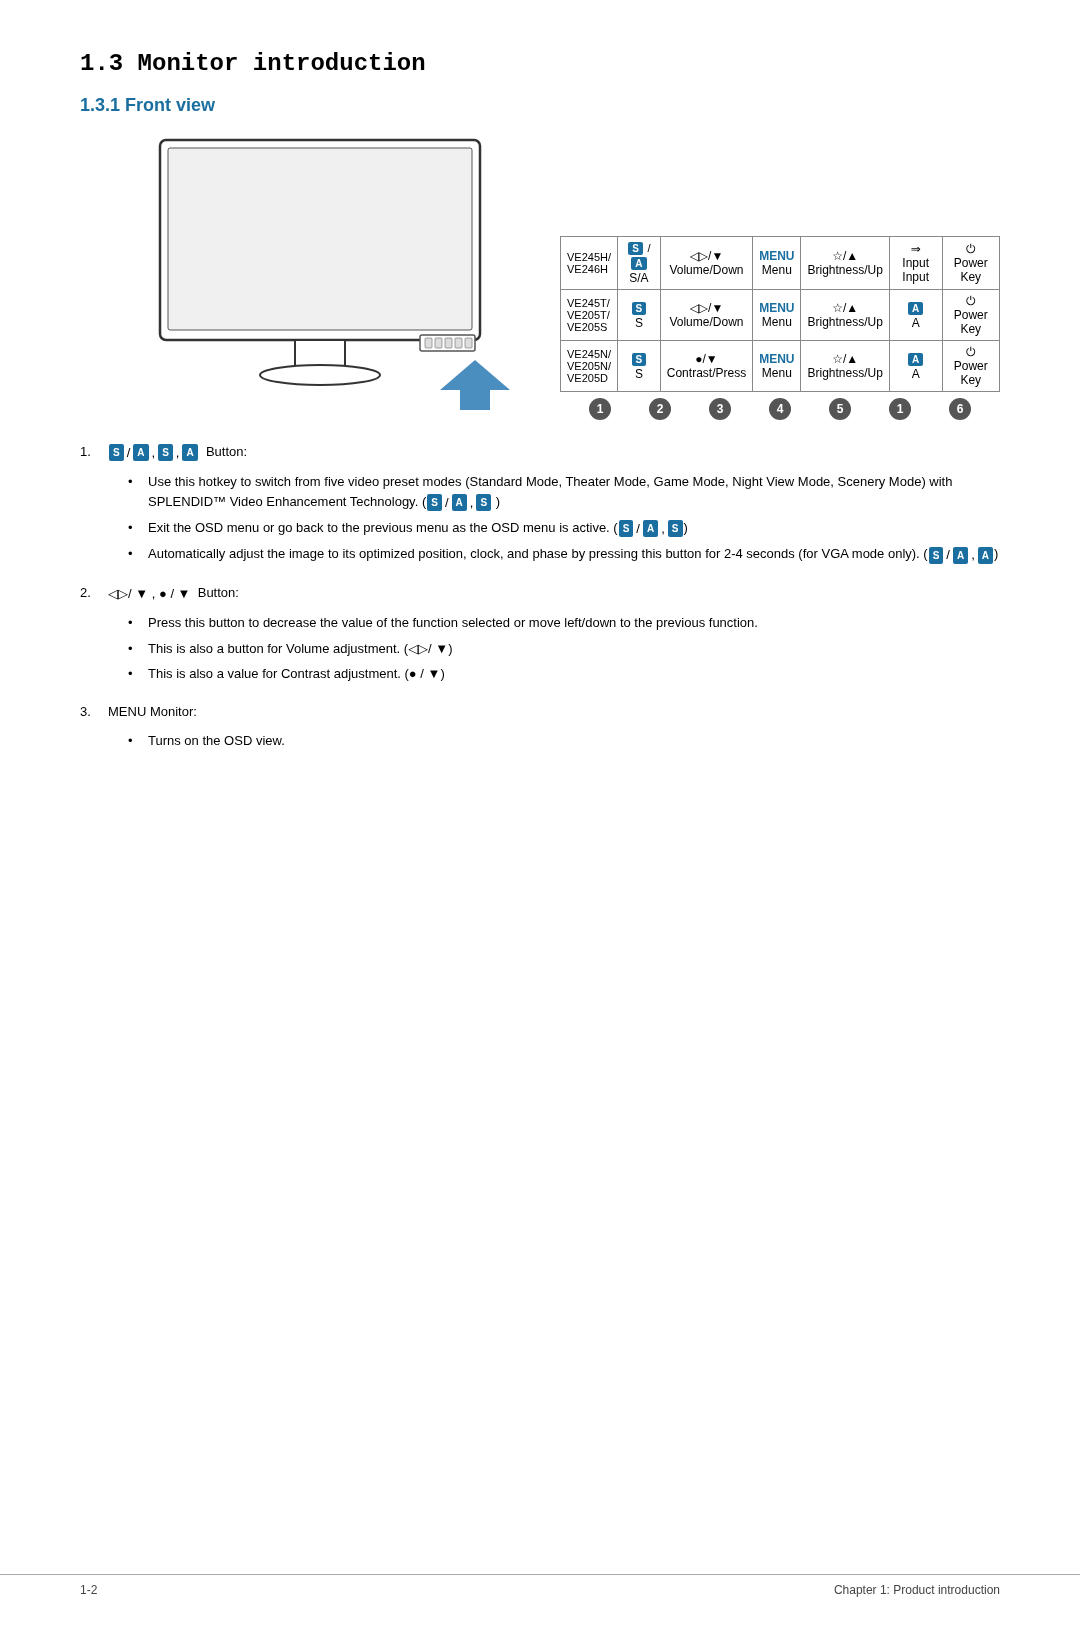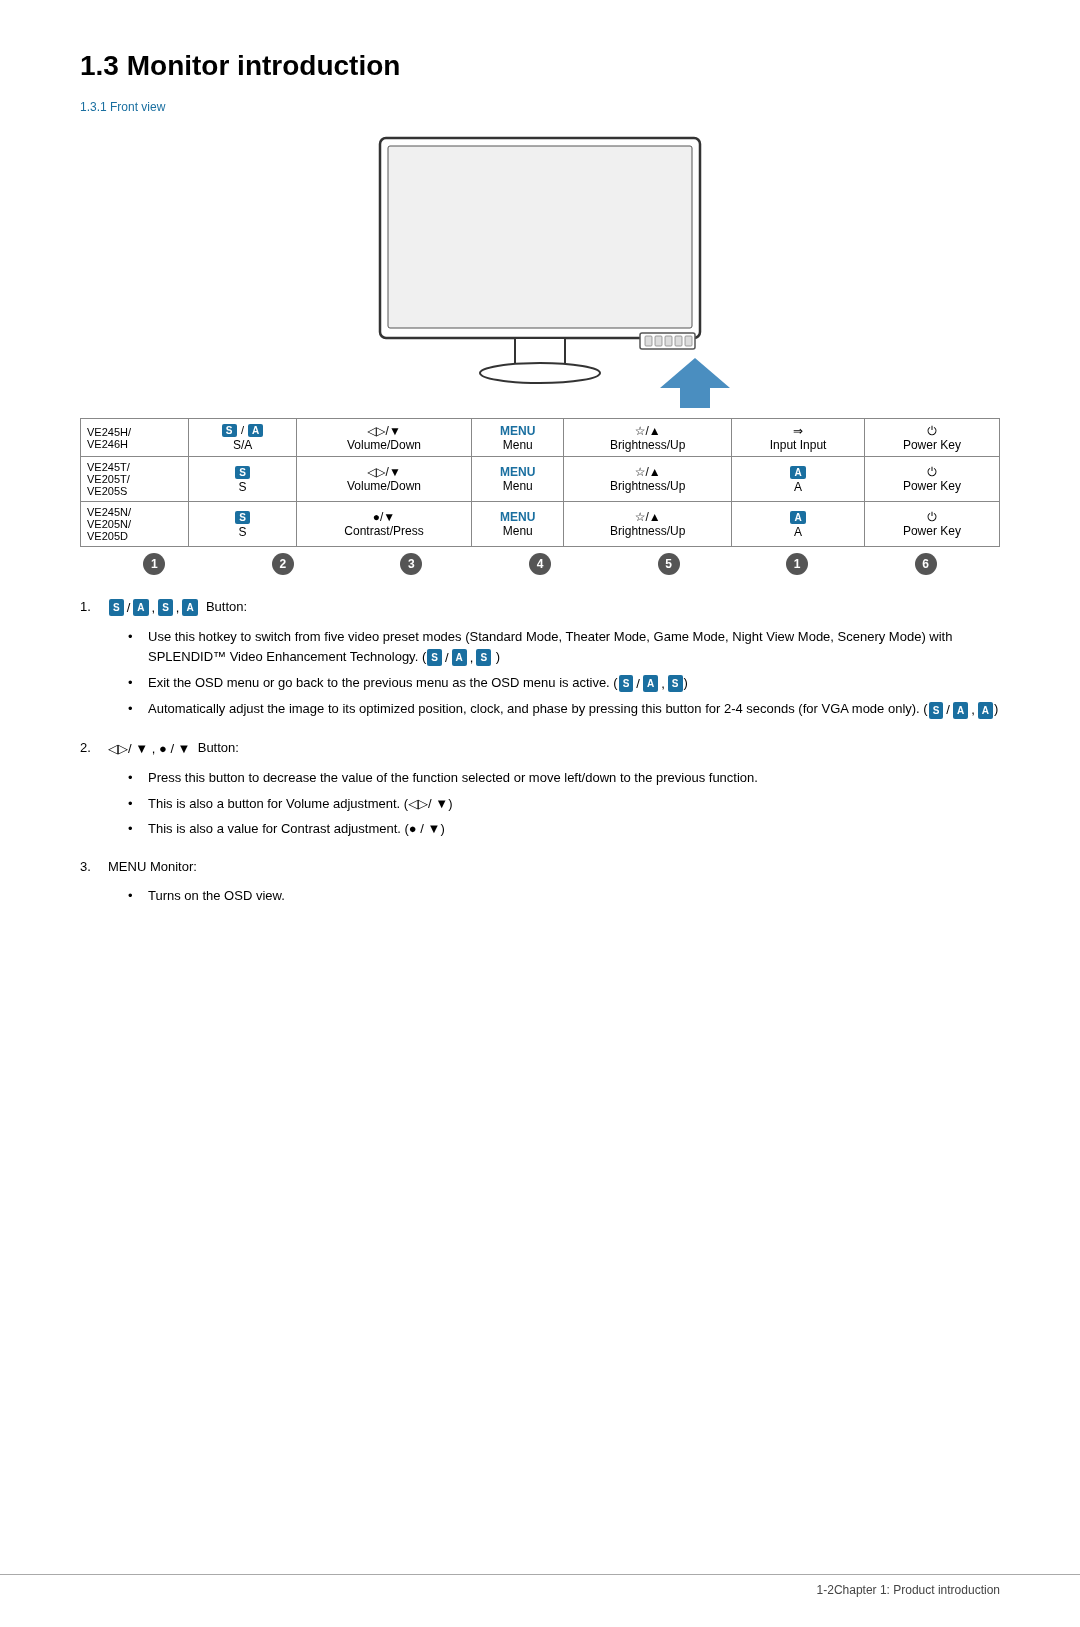--- a/index.html
+++ b/index.html
@@ -7,35 +7,36 @@
       font-family: Arial, sans-serif;
       font-size: 13px;
       background: #fff;
       color: #000;
       width: 1080px;
       min-height: 1627px;
       padding: 40px 80px 60px 80px;
       position: relative;
     }
     h1.main-title {
-      font-size: 28px;
+      font-size: 24px;
       font-weight: bold;
       margin-bottom: 18px;
       margin-top: 10px;
+      font-family: Liberation Mono, monospace;
     }
     h2.section-title {
-      font-size: 12px;
-      font-weight: normal;
+      font-size: 18px;
+      font-weight: bold;
       color: #1a6fa0;
       margin-bottom: 14px;
     }
     .monitor-diagram-area {
       display: flex;
-      flex-direction: column;
-      align-items: center;
+      flex-direction: row;
+      align-items: flex-end;
       margin-bottom: 8px;
     }
     .monitor-svg-wrap {
       position: relative;
       width: 480px;
       margin-bottom: 0;
     }
     .monitor-svg-wrap svg {
       display: block;
     }
@@ -132,21 +133,21 @@
       gap: 2px;
       vertical-align: middle;
     }
     .footer-bar {
       position: absolute;
       bottom: 30px;
       left: 0;
       right: 0;
       border-top: 1px solid #aaa;
       display: flex;
-      justify-content: flex-end;
+      justify-content: space-between;
       padding: 8px 80px 0 80px;
       font-size: 12px;
       color: #444;
     }
   </style>
 </head>
 <body>
 
 <h1 class="main-title">1.3   Monitor introduction</h1>
 

